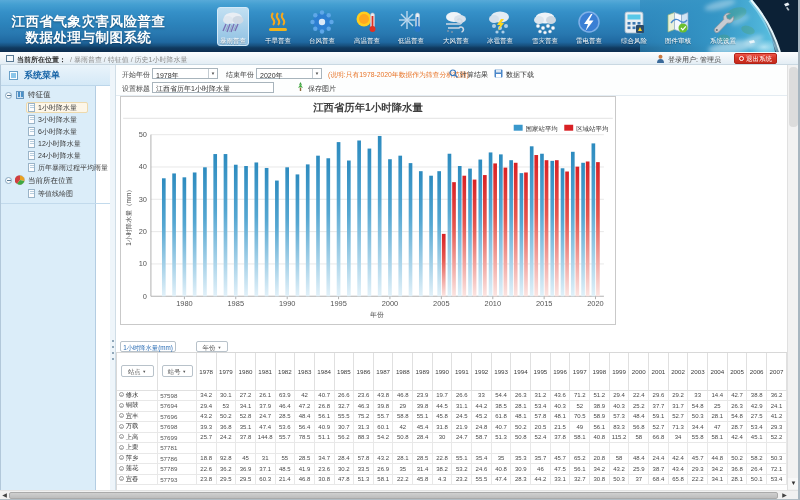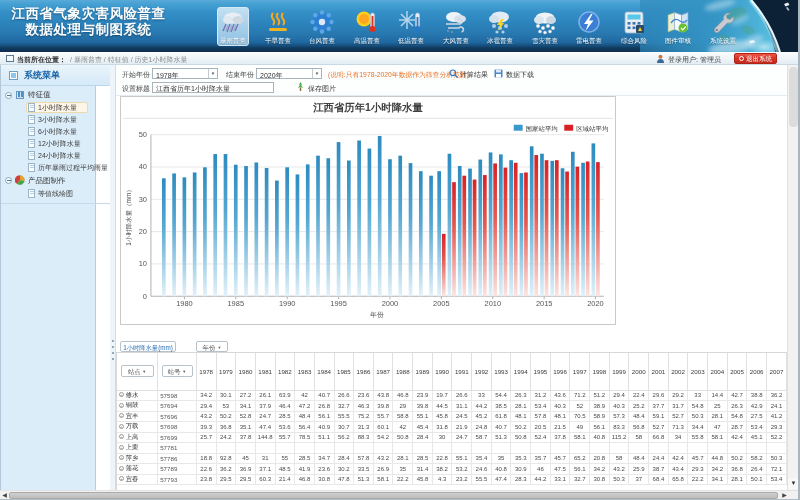--- a/index.html
+++ b/index.html
@@ -41,21 +41,21 @@
    <ellipse cx="92" cy="47" rx="24" ry="6" opacity="0.5" transform="rotate(-8 92 47)"></ellipse>
    <ellipse cx="114" cy="40" rx="10" ry="4" opacity="0.4" transform="rotate(-20 114 40)"></ellipse>
   </g>
   <ellipse cx="124" cy="47" rx="16" ry="8" fill="url(#glow)" opacity="0.7"></ellipse>
   <g fill="#f4fafe">
    <path d="M144 4 l4 -1.5 1.5 2.5 -4 1.5 z" opacity="0.95"></path>
           <path d="M147.5 7 l2 3 -1.5 0.8 -2 -3 z" opacity="0.75"></path>
    <path d="M109 41 l5 -1 1 2.5 -5 1 z" opacity="0.85"></path>
   </g>
  </svg>
- <div class="ab" style="left:6px;top:6px;width:165px;text-align:center;color:#fdfefe;font-weight:bold;font-size:13.5px;line-height:16px;letter-spacing:0.5px;text-shadow:0 1px 2px rgba(10,40,70,.55)">江西省气象灾害风险普查<br>数据处理与制图系统</div>
+ <div class="ab" style="left:6px;top:14px;width:165px;text-align:center;color:#fdfefe;font-weight:bold;font-size:13.5px;line-height:16px;letter-spacing:0.5px;text-shadow:0 1px 2px rgba(10,40,70,.55)">江西省气象灾害风险普查<br>数据处理与制图系统</div>
 <div class="ab" style="left:217px;top:7px;width:32px;height:39px;background:linear-gradient(180deg,#c2e0f2,#8fc0e2);border:1px solid #d4eaf8;border-radius:3px"></div>
       <svg class="ab" style="left:220px;top:9px" width="26" height="26" viewBox="0 0 26 26">
         <ellipse cx="13" cy="9" rx="9" ry="5.5" fill="#e9eef4"></ellipse>
         <ellipse cx="8" cy="11" rx="5" ry="4" fill="#dfe7ef"></ellipse>
         <ellipse cx="18" cy="11" rx="5.5" ry="4" fill="#cfd9e4"></ellipse>
 <g stroke="#7a6fb4" stroke-width="1.3">
           <line x1="6" y1="15" x2="3" y2="22"></line>
           <line x1="10" y1="15" x2="7" y2="23"></line>
           <line x1="14" y1="15" x2="11" y2="23"></line>
           <line x1="18" y1="15" x2="15" y2="22"></line>
@@ -242,21 +242,21 @@
     <span class="ab" style="left:29.5px;top:167.0px;width:4px;height:1px;background:#b8cede"></span>
     <span class="ab" style="left:38px;top:163.0px;font-size:7px;color:#3a3a3a">历年暴雨过程平均雨量</span>
     <span class="ab" style="left:5px;top:176.5px;width:7px;height:7px;background:#f8fbfd;border:1px solid #8aa8c0;border-radius:50%"></span>
     <span class="ab" style="left:6.5px;top:179.5px;width:4px;height:1px;background:#5a7a94"></span>
     <svg class="ab" style="left:15px;top:175px" width="10" height="10" viewBox="0 0 10 10">
       <circle cx="5" cy="5" r="4.5" fill="#fff" stroke="#888" stroke-width="0.5"></circle>
       <path d="M5 5 L5 0.5 A4.5 4.5 0 0 1 9.3 6 z" fill="#e8a020"></path>
       <path d="M5 5 L9.3 6 A4.5 4.5 0 0 1 2 8.8 z" fill="#40a840"></path>
       <path d="M5 5 L2 8.8 A4.5 4.5 0 0 1 5 0.5 z" fill="#d04040"></path>
     </svg>
-    <span class="ab" style="left:28px;top:175.5px;font-size:7.5px;color:#333">产品图制作</span>
+    <span class="ab" style="left:28px;top:175.5px;font-size:7.5px;color:#333">当前所在位置</span>
     <span class="ab" style="left:28px;top:188.5px;width:7px;height:9px;background:#fdfdfe;border:1px solid #9ab4c8"></span>
     <span class="ab" style="left:29.5px;top:190.5px;width:4px;height:1px;background:#b8cede"></span>
     <span class="ab" style="left:29.5px;top:192.5px;width:4px;height:1px;background:#b8cede"></span>
     <span class="ab" style="left:38px;top:188.5px;font-size:7px;color:#3a3a3a">等值线绘图</span>
     <div class="ab" style="left:110px;top:65px;width:6px;height:425px;background:#eef5fa;border-right:1px solid #d0dde6"></div>
 <div class="ab" style="left:112px;top:340px;width:2px;height:2px;background:#90a8ba"></div>
 <div class="ab" style="left:112px;top:346px;width:2px;height:2px;background:#90a8ba"></div>
 <div class="ab" style="left:112px;top:352px;width:2px;height:2px;background:#90a8ba"></div>
 <div class="ab" style="left:112px;top:358px;width:2px;height:2px;background:#90a8ba"></div>
 

